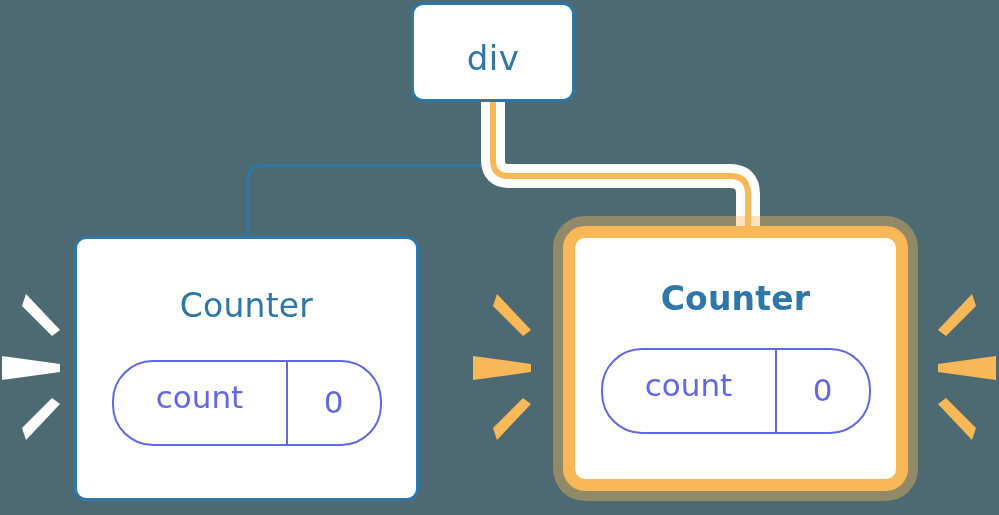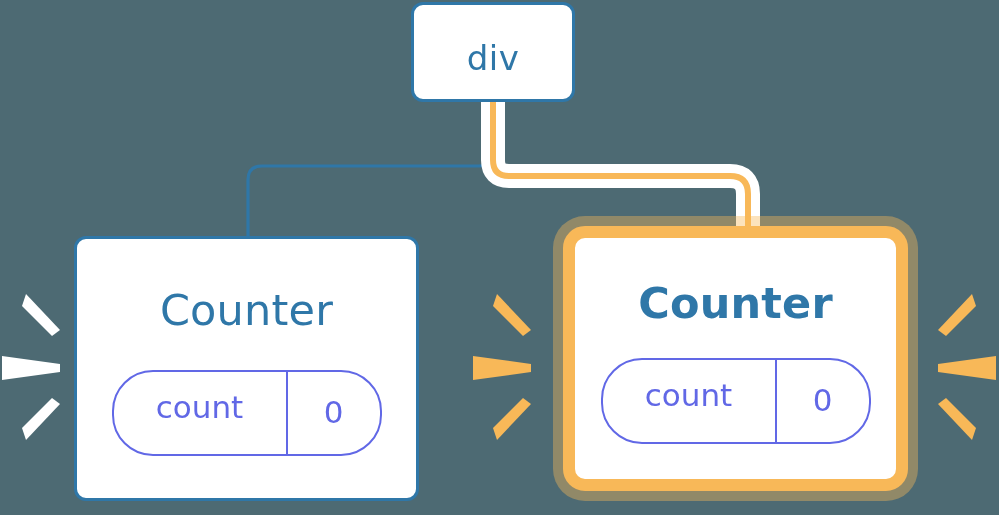--- a/index.html
+++ b/index.html
@@ -67,21 +67,21 @@
     left: 563px;
     top: 226px;
     width: 345px;
     height: 265px;
     border: 12px solid #f8b858;
     border-radius: 22px;
     box-shadow: 0 0 0 10px rgba(248,184,88,0.40);
   }
 
   .counter-title {
-    font-size: 43px;
+    font-size: 33px;
     color: #2f77a8;
     line-height: 1;
     margin-top: 50px;
     letter-spacing: 0.2px;
   }
   .counter-title.bold { font-weight: bold; }
   .node-counter-right .counter-title { margin-top: 44px; }
 
   
   .pill {

